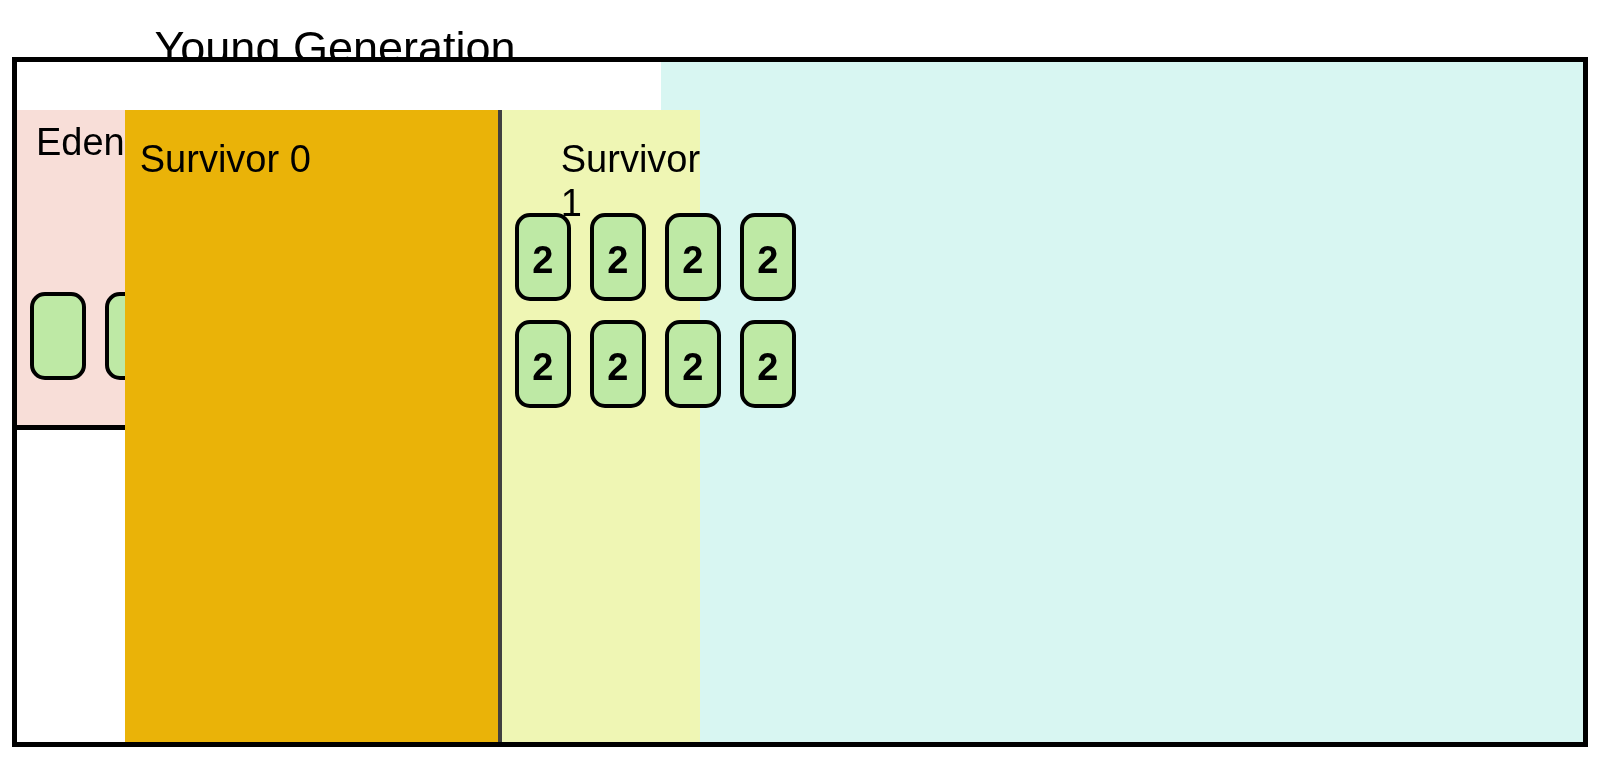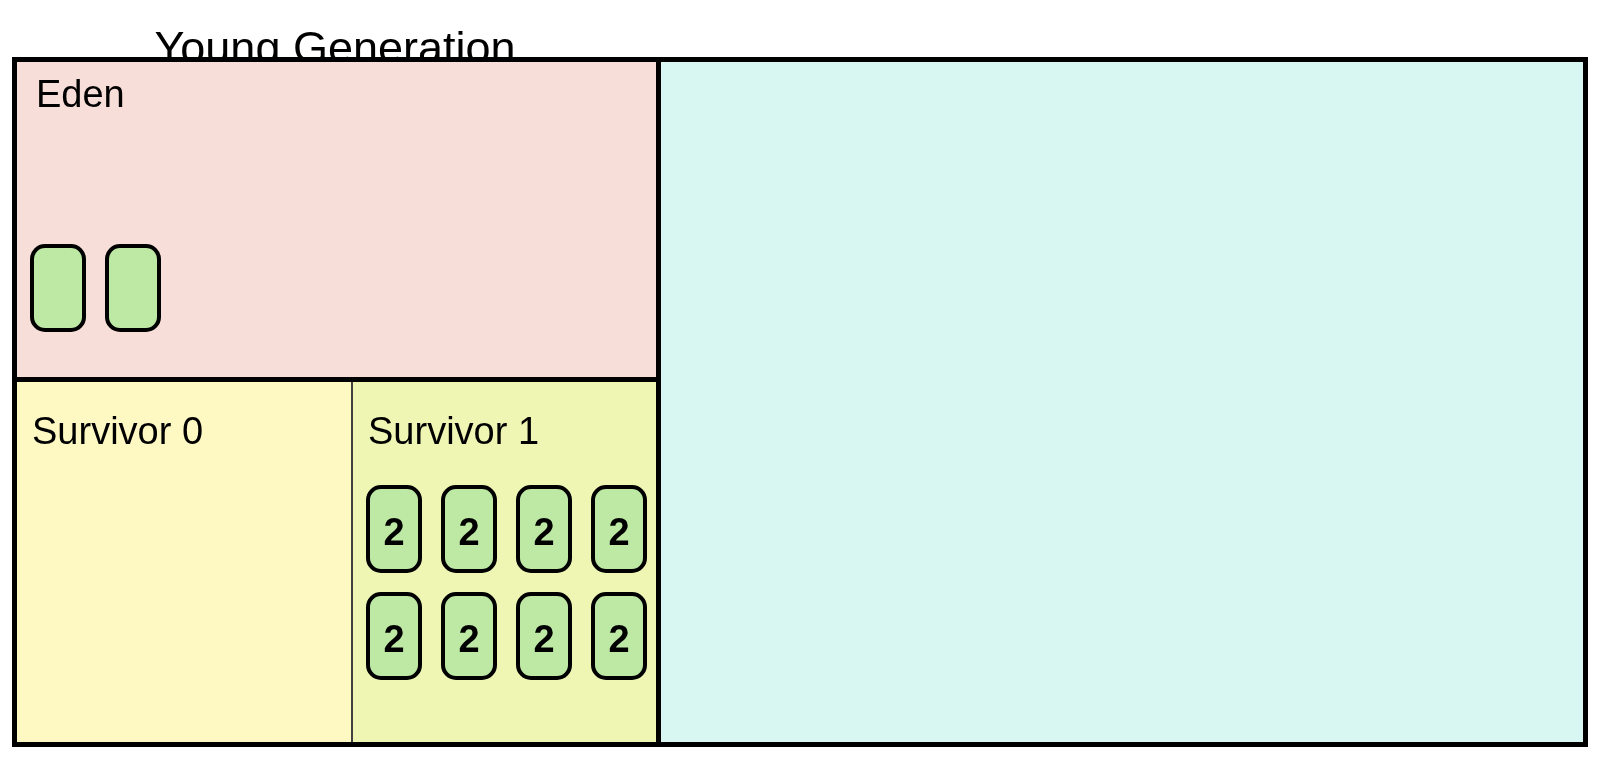--- a/index.html
+++ b/index.html
@@ -44,46 +44,48 @@
     box-sizing: border-box;
     display: flex;
     background: #ffffff;
   }
   .young-region {
     flex: none;
     width: 644px;
     border-right: 5px solid #000000;
     box-sizing: border-box;
     display: flex;
-    flex-direction: column;
+    flex-direction: row;
+    margin-top: 48px;
   }
   .eden-region {
     flex: none;
     height: 320px;
     border-bottom: 5px solid #000000;
     box-sizing: border-box;
     background: #f8ded8;
     position: relative;
   }
   .survivor-row {
     flex: 1;
     display: flex;
   }
   .survivor0-region {
     flex: none;
-    width: 336px;
-    border-right: 2px solid #404040;
+    width: 377px;
+    border-right: 4px solid #404040;
     box-sizing: border-box;
-    background: #fef9c3;
+    background: #eab308;
     position: relative;
   }
   .survivor1-region {
     flex: 1;
     background: #eff6b4;
     position: relative;
+    padding-left: 44px;
   }
   .old-region {
     flex: 1;
     background: #d8f6f2;
   }
 
   
   .region-label {
     font-size: 38px;
     line-height: 1.15;

